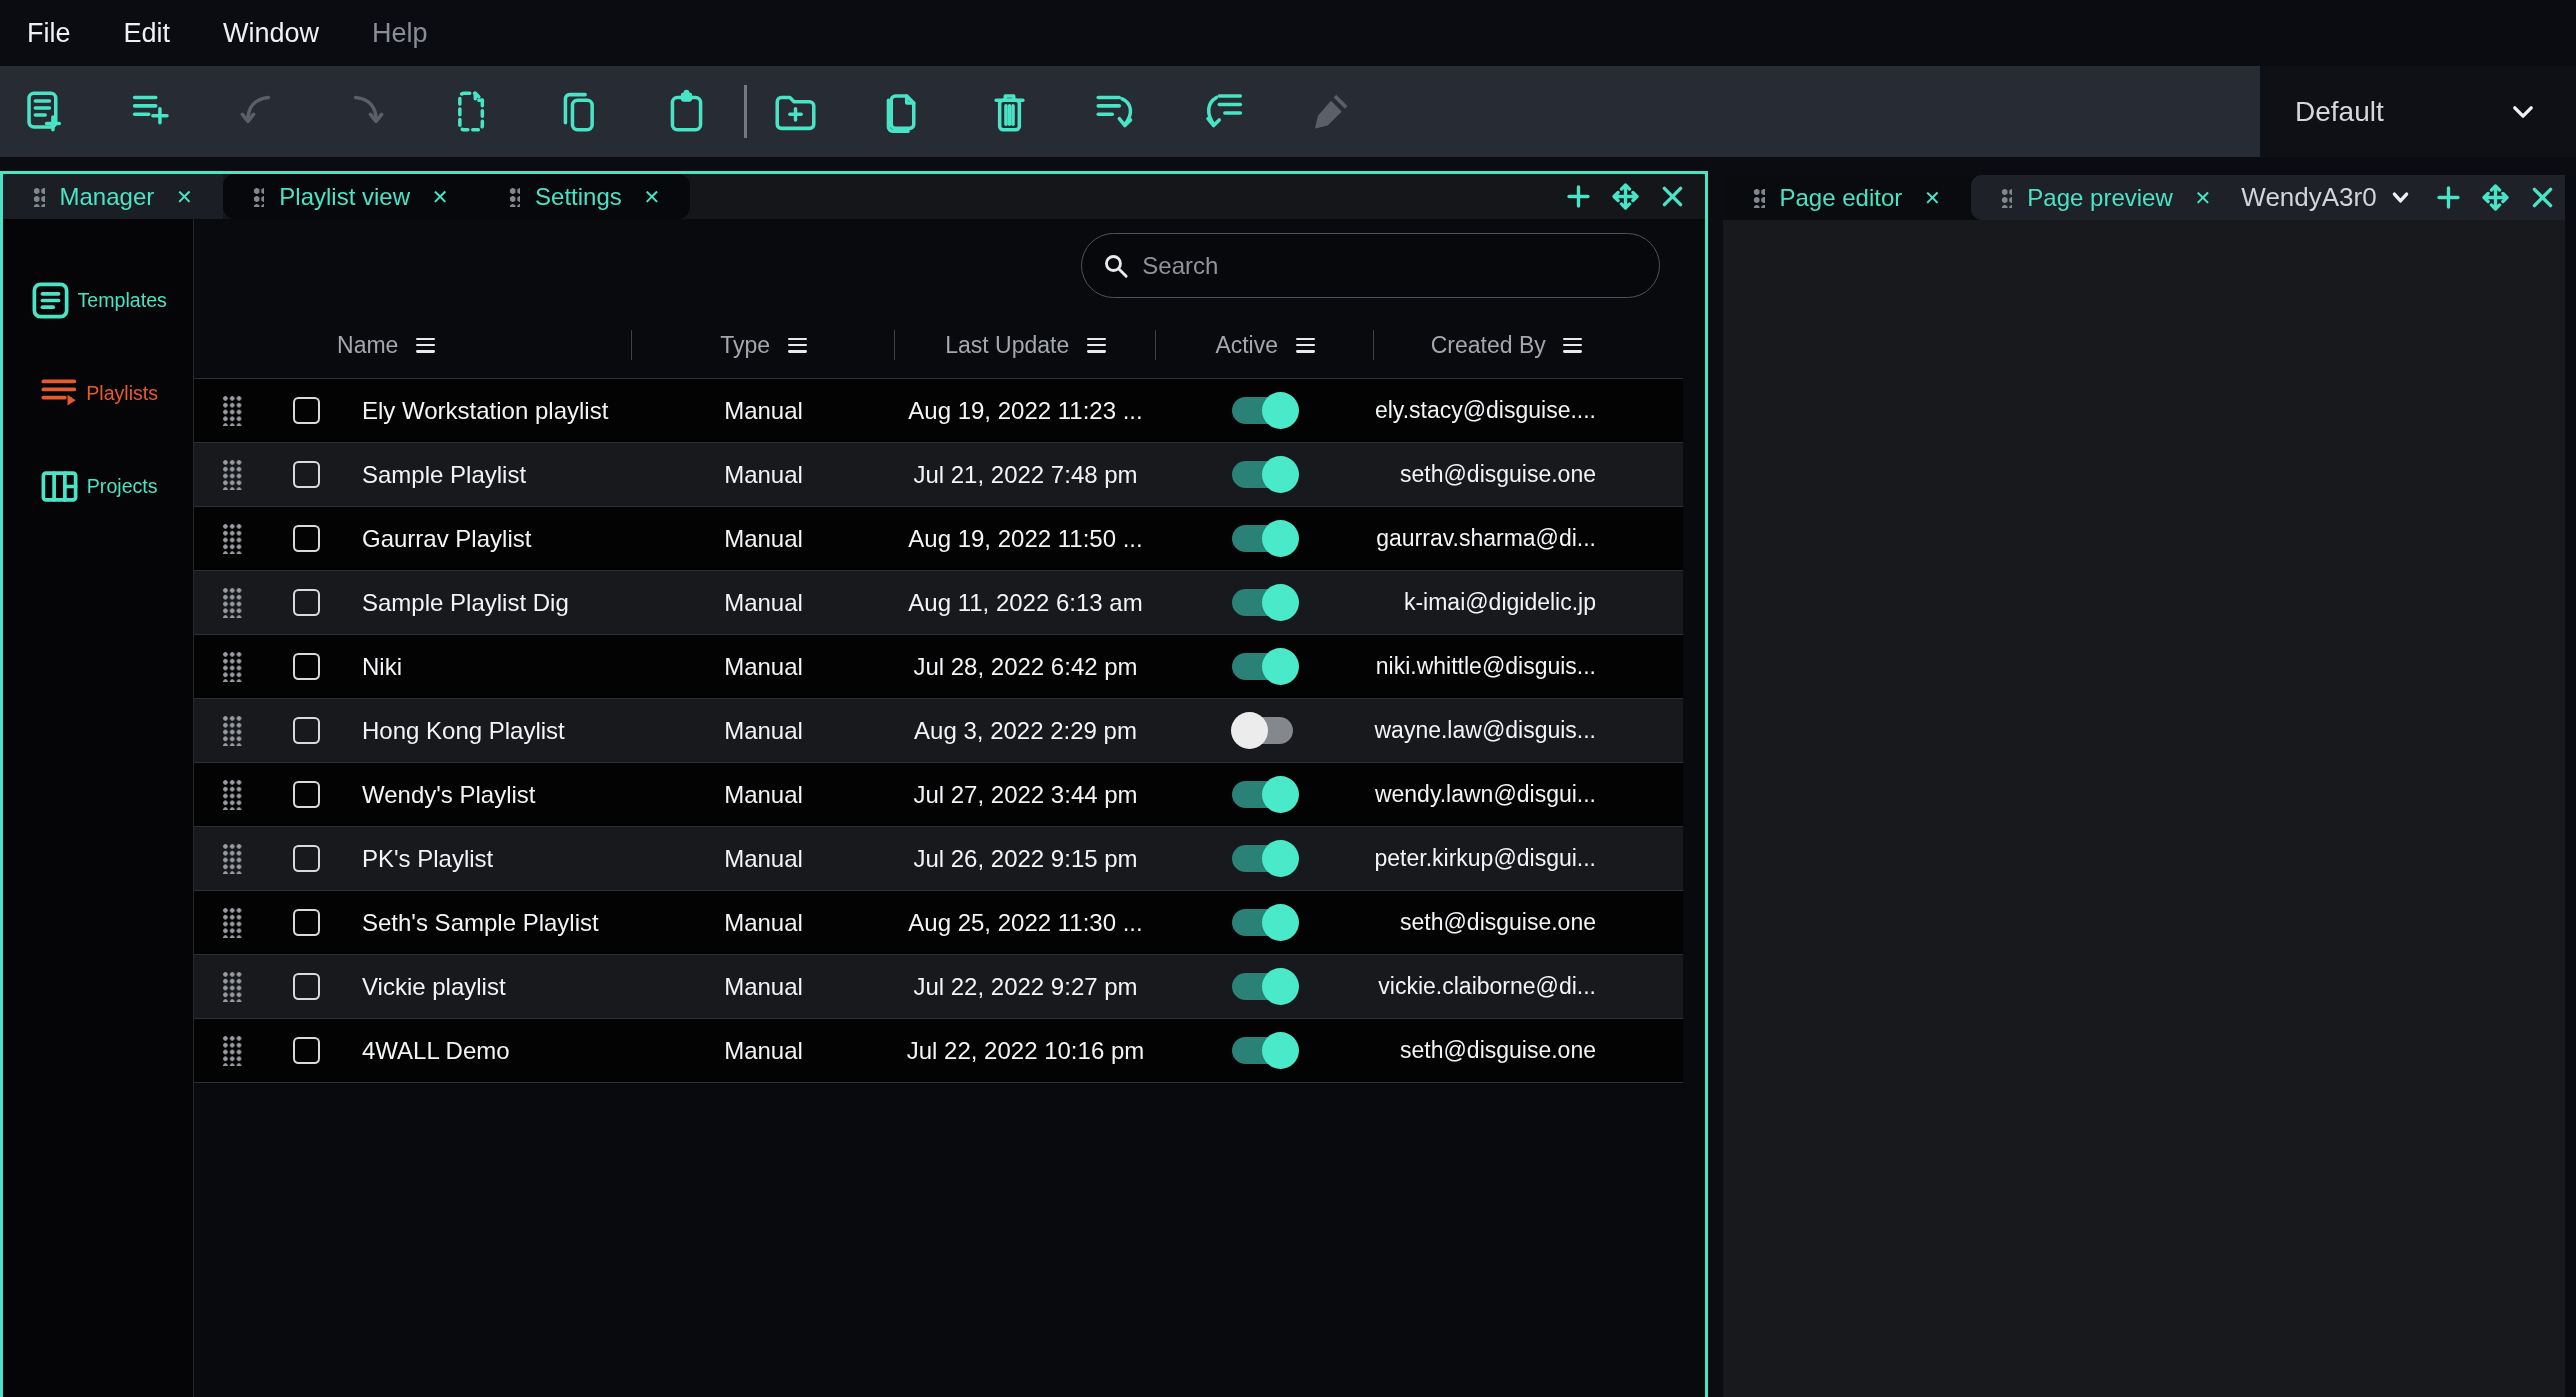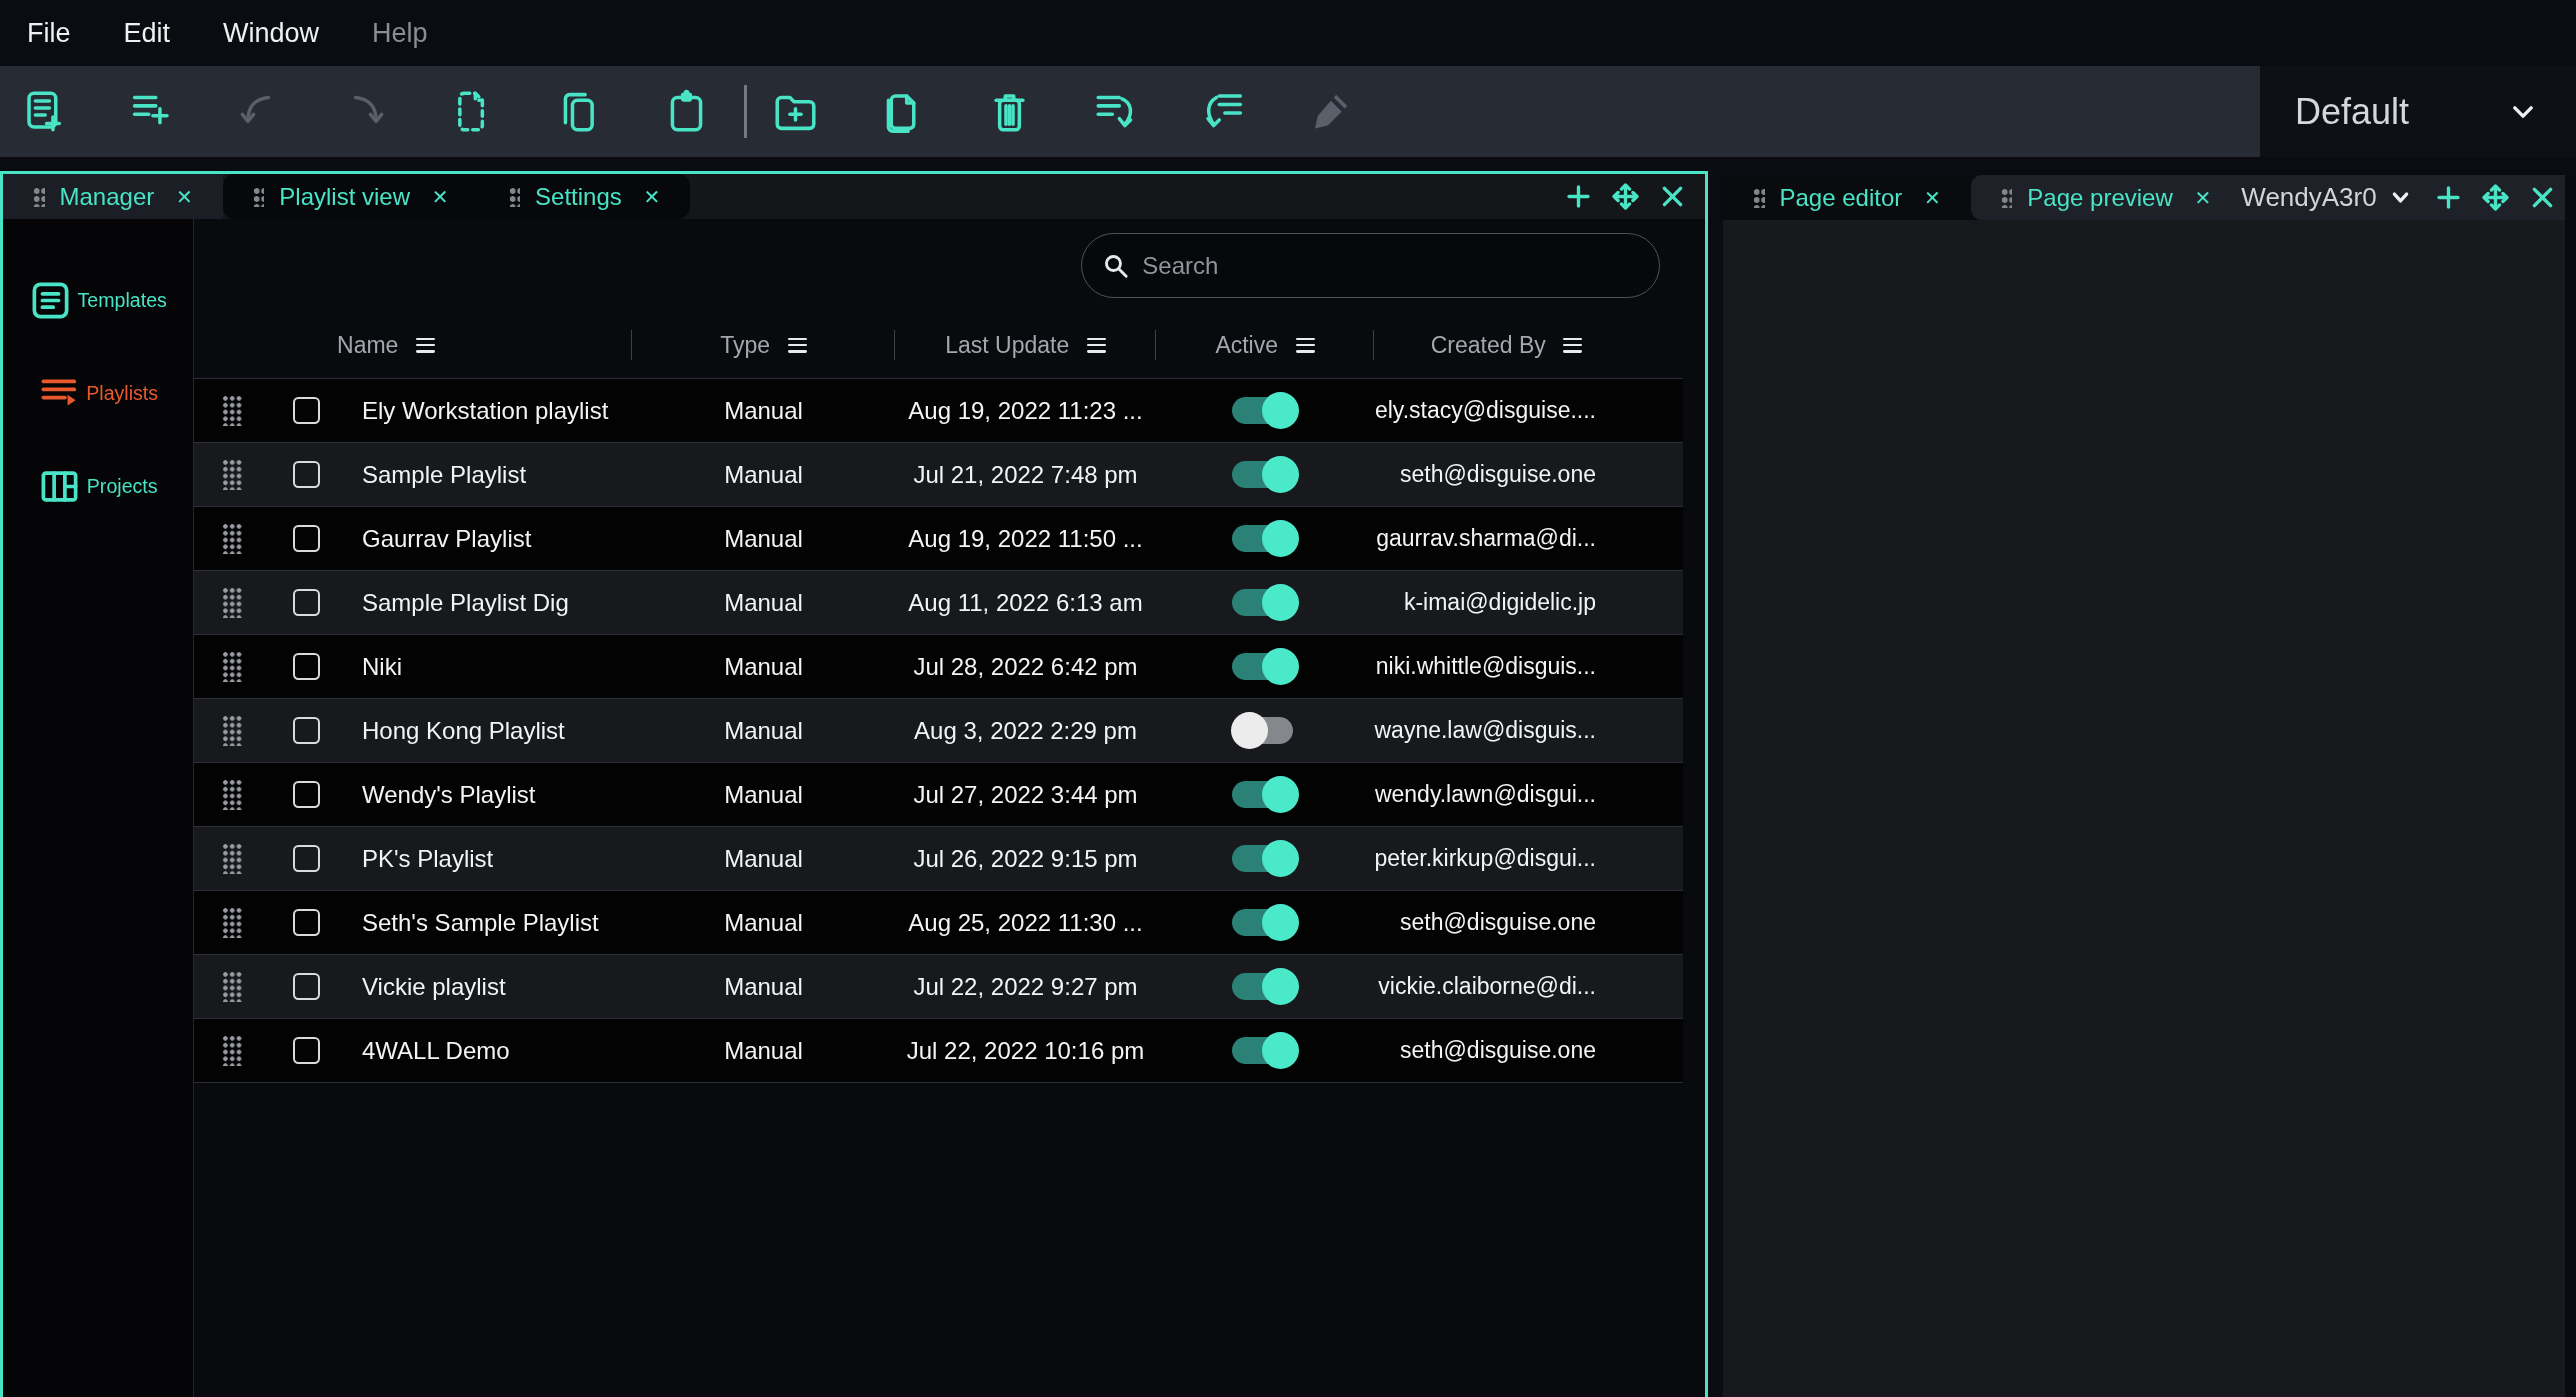--- a/index.html
+++ b/index.html
@@ -31,21 +31,21 @@
   .menu-item{font-size:27px;color:#eef0f2;cursor:default}
   .menu-item.dim{color:#898d94}
 
   
   .toolbar{position:absolute;left:0;top:66px;width:2576px;height:91px;background:var(--toolbar-bg);display:flex;align-items:center;padding-left:19px}
   .tbtn{width:50px;height:68px;display:flex;align-items:center;justify-content:center;margin-right:57px;flex:none}
   .tbtn svg{width:45px;height:45px;stroke:var(--accent);fill:none;stroke-width:5;stroke-linecap:round;stroke-linejoin:round}
   .tbtn.disabled svg{stroke:var(--icon-gray)}
   .tdivider{width:2.7px;height:53px;background:#757983;margin:0 24px 0 -24px;flex:none}
   .profile-box{position:absolute;right:0;top:0;width:316px;height:91px;background:#0e1016;display:flex;align-items:center;justify-content:space-between;padding:0 38px 0 35px}
-  .profile-box .plabel{font-size:36px;color:#d5d7db}
+  .profile-box .plabel{font-size:28px;color:#d5d7db}
   .profile-box svg{width:30px;height:30px;stroke:#eef0f2;stroke-width:5;fill:none;stroke-linecap:round;stroke-linejoin:round}
 
   
   .panel-left{position:absolute;left:0;top:171px;width:1708px;height:1226px;border:3.4px solid var(--accent);border-bottom:none;background:var(--main-bg);display:flex;flex-direction:column}
   .panel-right{position:absolute;left:1723px;top:175px;width:842px;height:1223px;background:var(--right-content);display:flex;flex-direction:row}
 
   
   .strip{height:45px;display:flex;align-items:stretch;flex:none}
   .panel-left .strip{background:var(--strip-bg)}
   .tab{display:flex;align-items:center;gap:15px;padding:0 30px;flex:none}

